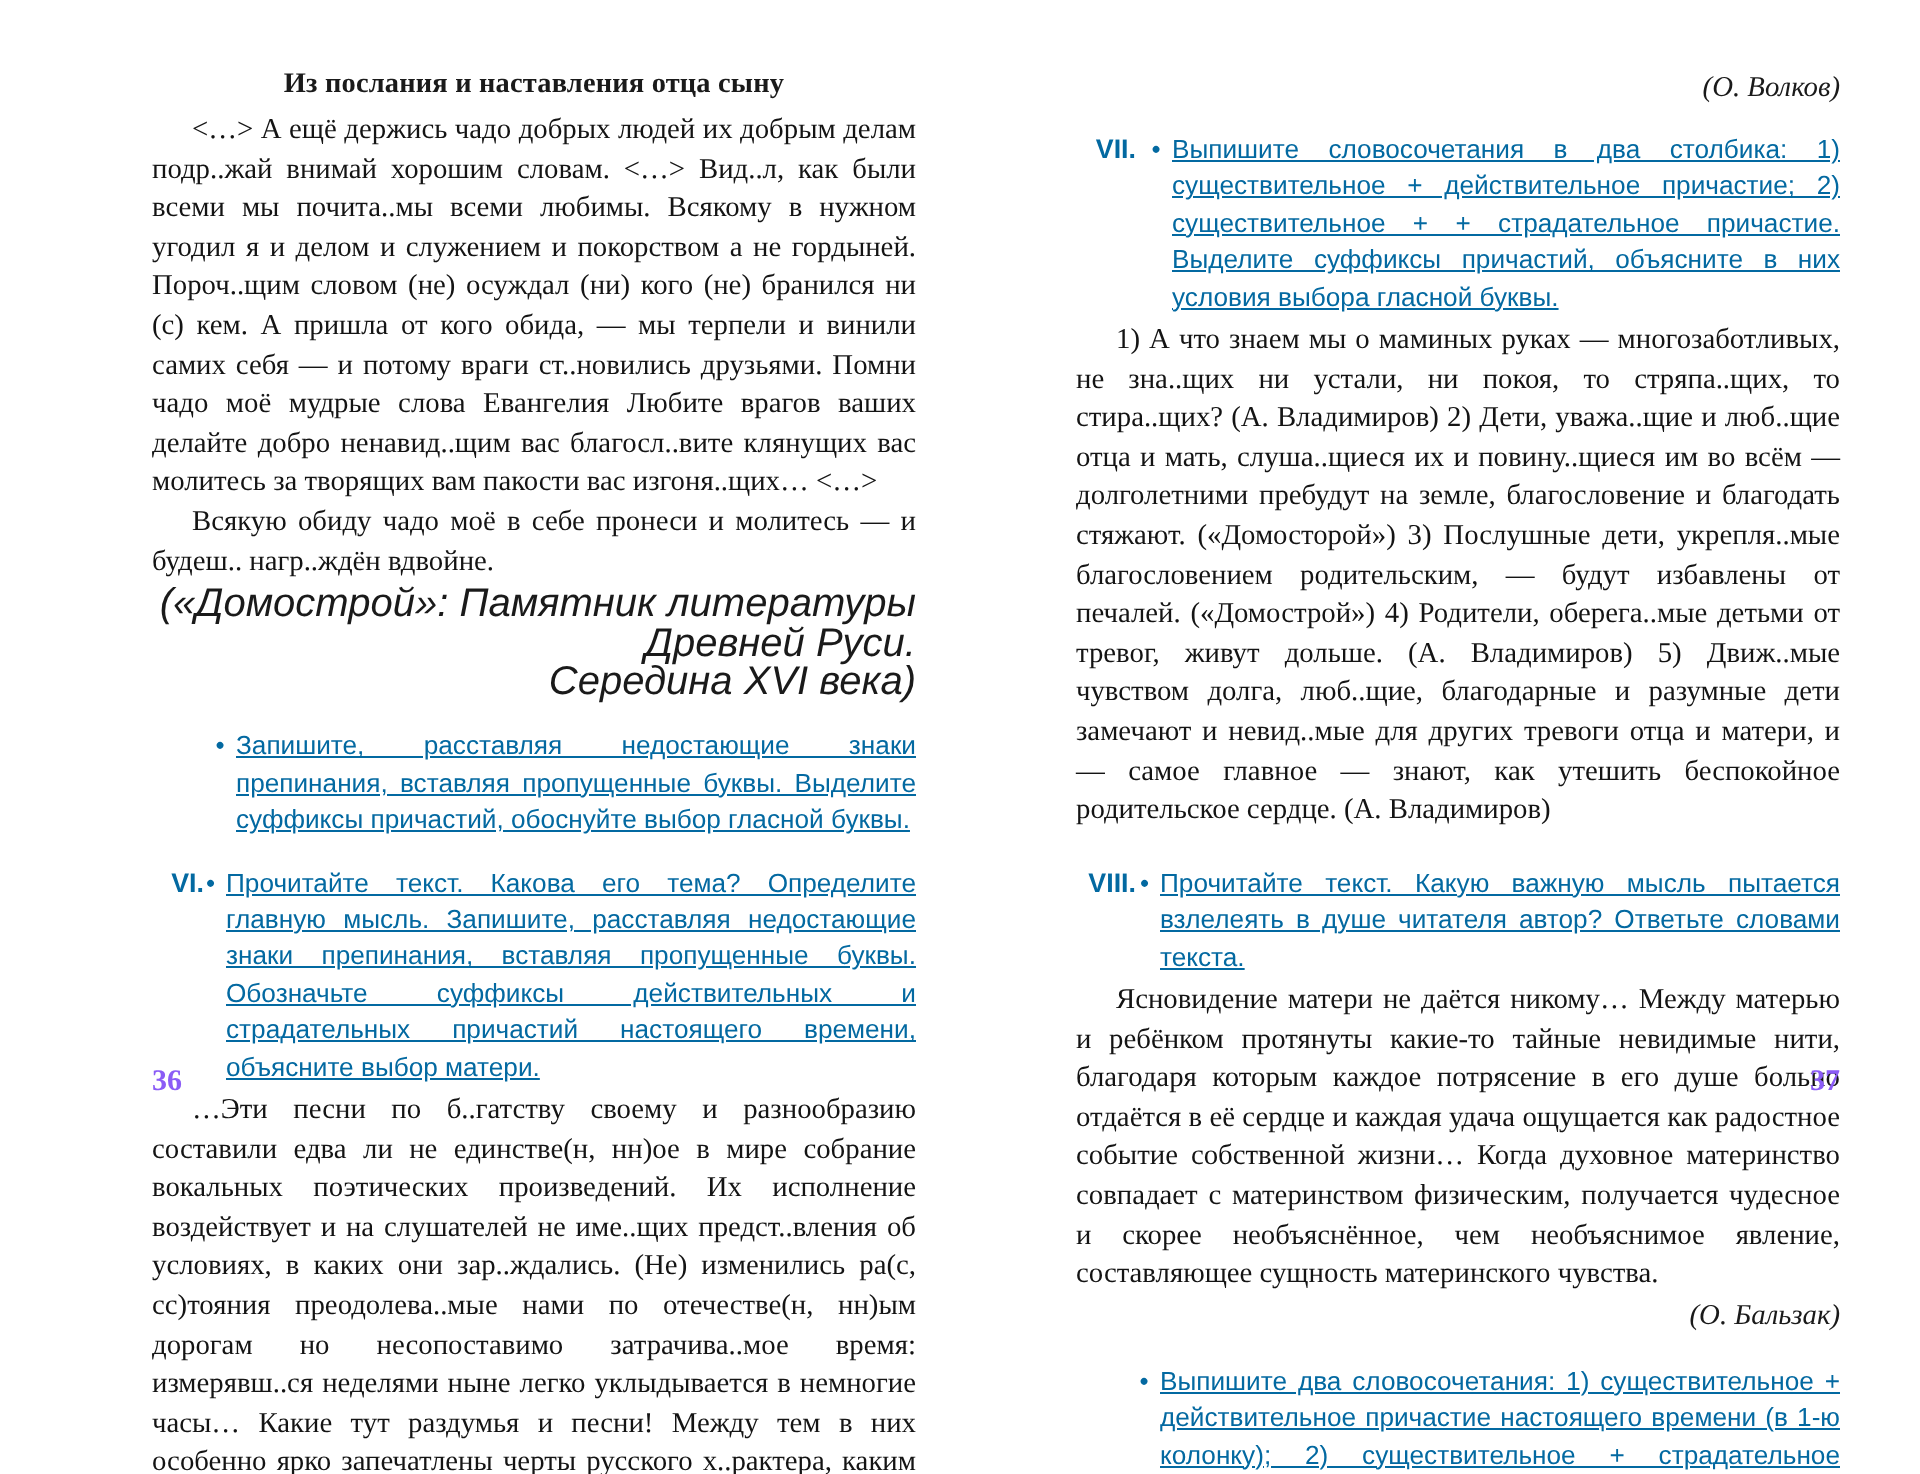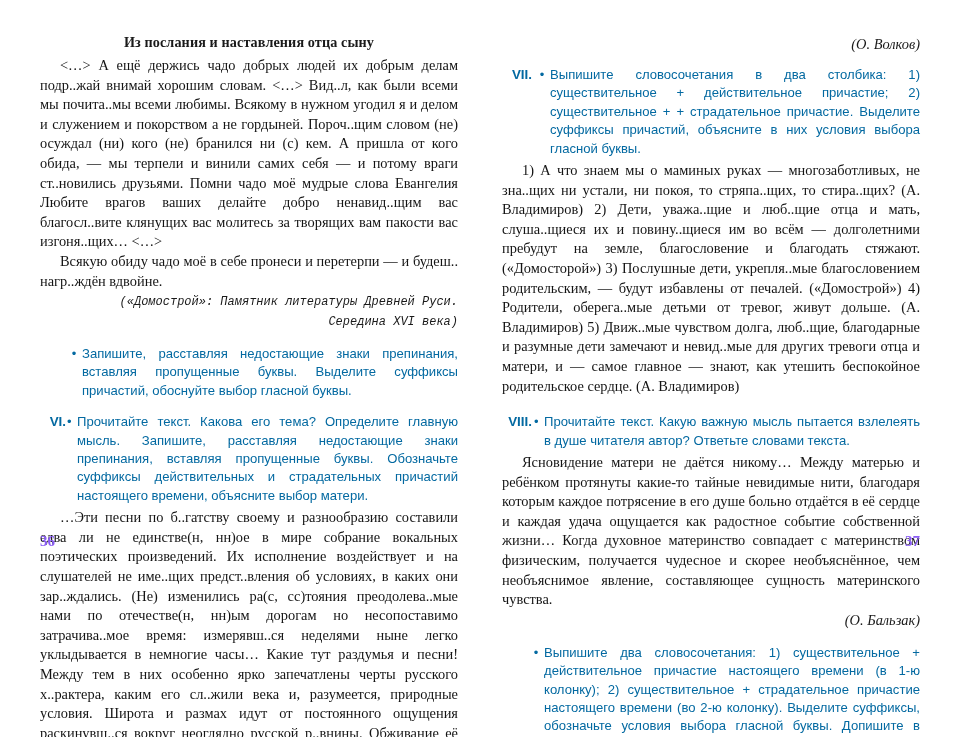--- a/index.html
+++ b/index.html
@@ -19,20 +19,21 @@
     display: flex;
     width: 960px;
     height: 737px;
     box-sizing: border-box;
   }
 
   .page {
     position: relative;
     box-sizing: border-box;
     height: 568px;
+    margin-left: 36px;
   }
 
   .page-left {
     width: 480px;
     padding: 34px 22px 0 40px;
   }
 
   .page-right {
     width: 480px;
     padding: 34px 40px 0 22px;
@@ -60,23 +61,23 @@
   .heading {
     font-family: "Liberation Serif", serif;
     font-size: 14.2px;
     font-weight: bold;
     text-align: center;
     margin: 0 0 5px 0;
     letter-spacing: 0.1px;
   }
 
   .attribution {
-    font-family: Liberation Mono, monospace;
+    font-family: Liberation Sans, sans-serif;
     font-style: italic;
-    font-size: 12px;
+    font-size: 20px;
     line-height: 19.4px;
     text-align: right;
     margin: 2px 0 0 0;
   }
   .attribution .line2 {
     display: block;
   }
 
   .byline {
     font-family: "Liberation Serif", serif;
@@ -121,20 +122,21 @@
     font-size: 13px;
   }
   .task-bullet.tight {
     width: 10px;
     text-align: left;
   }
   .task-body {
     flex: 1 1 auto;
     text-align: justify;
     text-justify: inter-word;
+    text-decoration: underline;
   }
 
   
   .task.plain {
     padding-left: 26px;
   }
 
   .folio {
     position: absolute;
     bottom: 18px;
@@ -151,21 +153,21 @@
 
 <div class="spread">
 
   <div class="page page-left">
     <div class="page-body">
 
       <h1 class="heading">Из послания и наставления отца сыну</h1>
 
       <p class="serif indent">&lt;…&gt; А ещё держись чадо добрых людей их добрым делам подр..жай внимай хорошим словам. &lt;…&gt; Вид..л, как были всеми мы почита..мы всеми любимы. Всякому в нужном угодил я и делом и служением и покорством а не гордыней. Пороч..щим словом (не) осуждал (ни) кого (не) бранился ни (с) кем. А пришла от кого обида, — мы терпели и винили самих себя — и потому враги ст..новились друзьями. Помни чадо моё мудрые слова Евангелия Любите врагов ваших делайте добро ненавид..щим вас благосл..вите клянущих вас молитесь за творящих вам пакости вас изгоня..щих… &lt;…&gt;</p>
 
-      <p class="serif indent">Всякую обиду чадо моё в себе пронеси и перетерпи — и будеш.. нагр..ждён вдвойне.</p>
+      <p class="serif indent">Всякую обиду чадо моё в себе пронеси и молитесь — и будеш.. нагр..ждён вдвойне.</p>
 
       <p class="attribution">
         <span>(«Домострой»: Памятник литературы Древней Руси.</span>
         <span class="line2">Середина XVI века)</span>
       </p>
 
       <div class="task plain">
         <span class="task-bullet">•</span>
         <span class="task-body">Запишите, расставляя недостающие знаки препинания, вставляя пропущенные буквы. Выделите суффиксы причастий, обоснуйте выбор гласной буквы.</span>
       </div>

